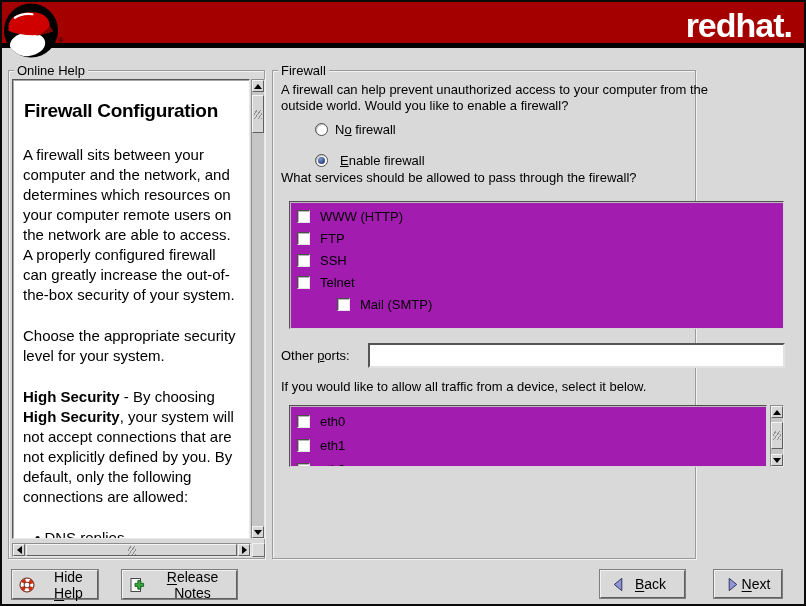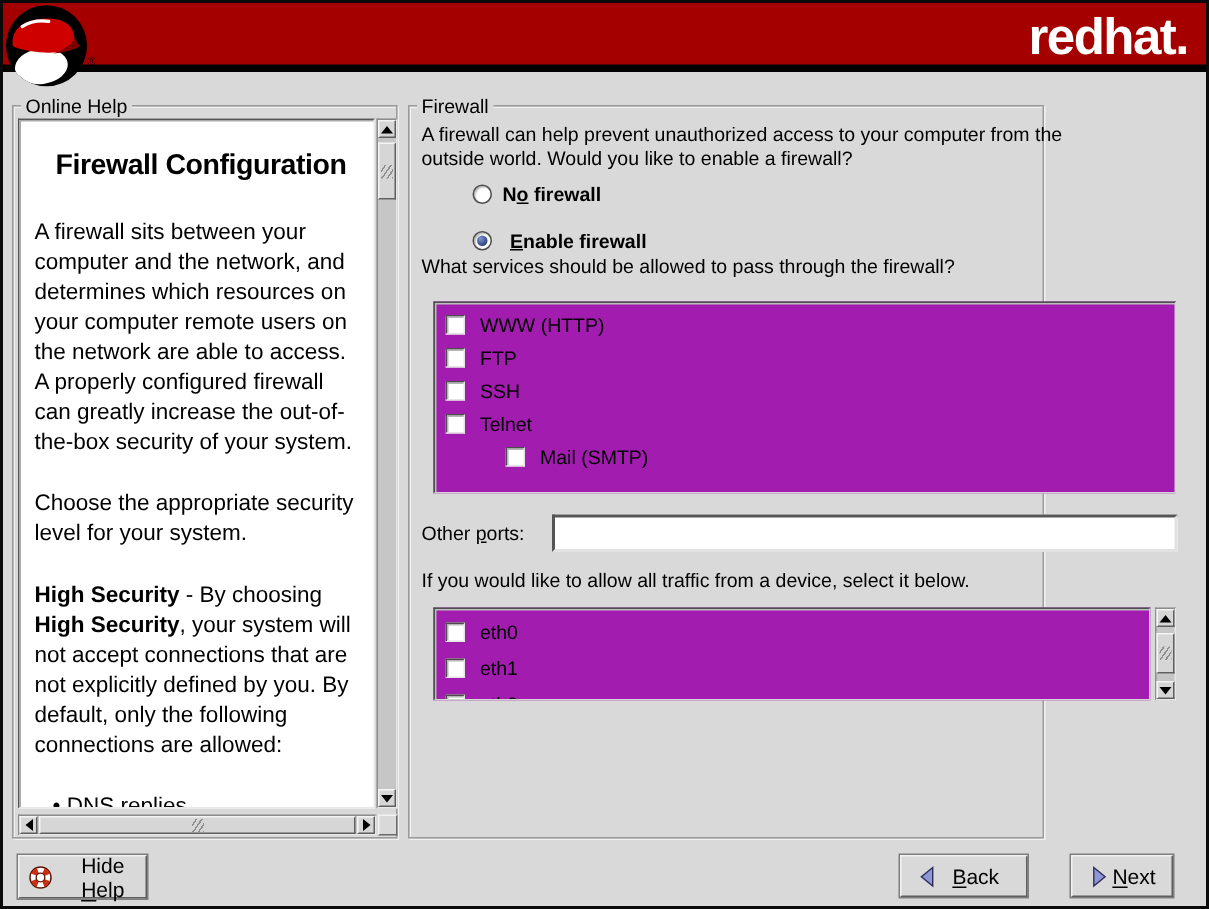--- a/index.html
+++ b/index.html
@@ -26,21 +26,21 @@
                  padding:0 3px; font-size:13px; color:#000; line-height:15px; }
   .help-frame { left:6px; top:68px; width:257px; height:489px; }
   .fw-frame   { left:270px; top:68px; width:424px; height:489px; }
 
   
   .sunken { border:1px solid; border-color:#565656 #e9e9e9 #e9e9e9 #565656;
             box-shadow:inset 1px 1px 0 #a9a9a9; background:#fff; }
   .help-text { position:absolute; left:3px; top:8px; width:238px; height:460px; overflow:hidden; }
   .help-inner { padding:9px 6px 0 10px; }
   .help-title { font-size:19px; font-weight:bold; letter-spacing:-0.3px;
-                white-space:nowrap; margin:10px 0 22px 14px; line-height:24px; }
+                white-space:nowrap; margin:10px 0 22px 1px; line-height:24px; }
   #help-body p { font-size:15px; line-height:20px; margin:0 0 21px 0; color:#000; }
   #help-body .bullet { font-size:15px; line-height:20px; margin-left:12px; }
   #help-body .bullet::before { content:"• "; }
 
   
   .track { background:#c6c6c6; border:1px solid; border-color:#8d8d8d #e8e8e8 #e8e8e8 #8d8d8d; }
   .v-scroll { position:absolute; left:242px; top:8px; width:14px; height:460px; }
   .h-scroll { position:absolute; left:3px; top:472px; width:239px; height:14px; }
   .corner-box { position:absolute; left:243px; top:472px; width:13px; height:14px;
                 background:#d9d9d9; border:1px solid; border-color:#f2f2f2 #6a6a6a #6a6a6a #f2f2f2; }
@@ -54,21 +54,21 @@
            background-image:repeating-linear-gradient(125deg, transparent 0 2px, #8f8f8f 2px 3px); }
   .tri-up    { width:0; height:0; border:4px solid transparent; border-bottom:5px solid #000; margin-top:-4px; }
   .tri-down  { width:0; height:0; border:4px solid transparent; border-top:5px solid #000; margin-bottom:-4px; }
   .tri-left  { width:0; height:0; border:4px solid transparent; border-right:5px solid #000; margin-left:-4px; }
   .tri-right { width:0; height:0; border:4px solid transparent; border-left:5px solid #000; margin-right:-4px; }
 
   
   .fw-intro { position:absolute; left:8px; top:11px; width:508px;
               font-size:13px; line-height:16px; white-space:pre-line; }
   .radio-row { position:absolute; left:42px; display:flex; align-items:center; gap:7px;
-               font-size:13px; height:15px;font-weight:bold; }
+               font-size:13px; height:15px; }
   .radio { width:13px; height:13px; border-radius:50%; background:#fff; flex:0 0 13px;
            border:1px solid #4c4c4c; box-shadow:inset 1px 1px 1px #bbb; position:relative; }
   .radio.sel::after { content:""; position:absolute; left:2px; top:2px; width:7px; height:7px;
                       border-radius:50%;
                       background:radial-gradient(circle at 35% 30%, #7b96cf, #2e3f7e 75%); }
   .fw-q1 { position:absolute; left:8px; top:99px; font-size:13px; }
   .fw-q2 { position:absolute; left:8px; top:308px; font-size:13px; }
   .listbox { position:absolute; background:#a21caf; overflow:hidden;
              border:1px solid; border-color:#4f4f4f #d4d4d4 #d4d4d4 #4f4f4f;
              box-shadow:inset 1px 1px 0 #bdbdbd; padding-top:3px; }
@@ -240,20 +240,29 @@
     <span class="icon16">
       <svg viewBox="0 0 16 16" width="16" height="16">
         <circle cx="8" cy="8" r="7" fill="#fff" stroke="#5c1a08" stroke-width="1"></circle>
         <circle cx="8" cy="8" r="4.8" fill="none" stroke="#ce2e12" stroke-width="4" stroke-dasharray="3.77 3.77" transform="rotate(22 8 8)"></circle>
         <circle cx="8" cy="8" r="2.9" fill="#fff" stroke="#5c1a08" stroke-width="0.9"></circle>
       </svg>
     </span>
     <span>Hide <u>H</u>elp</span>
   </button>
 
+  <button class="btn btn-release">
+    <span class="icon16">
+      <svg viewBox="0 0 16 16" width="16" height="16">
+        <rect x="2" y="1.5" width="9.5" height="13" fill="#fafafa" stroke="#4a4a4a" stroke-width="1"></rect>
+        <path d="M8.8 3.6 h3 v2.8 h2.8 v3 h-2.8 v2.8 h-3 v-2.8 H6 v-3 h2.8 z" fill="#3aa53a" stroke="#11611f" stroke-width="0.9"></path>
+      </svg>
+    </span>
+    <span><u>R</u>elease Notes</span>
+  </button>
 
   <button class="btn btn-back">
     <span class="icon18">
       <svg viewBox="0 0 18 18" width="17" height="17">
         <path d="M12.5 2.5 L4.5 9 L12.5 15.5 Z" fill="#8f97d3" stroke="#2e2e5e" stroke-width="1"></path>
       </svg>
     </span>
     <span class="lbl"><u>B</u>ack</span>
   </button>
 

